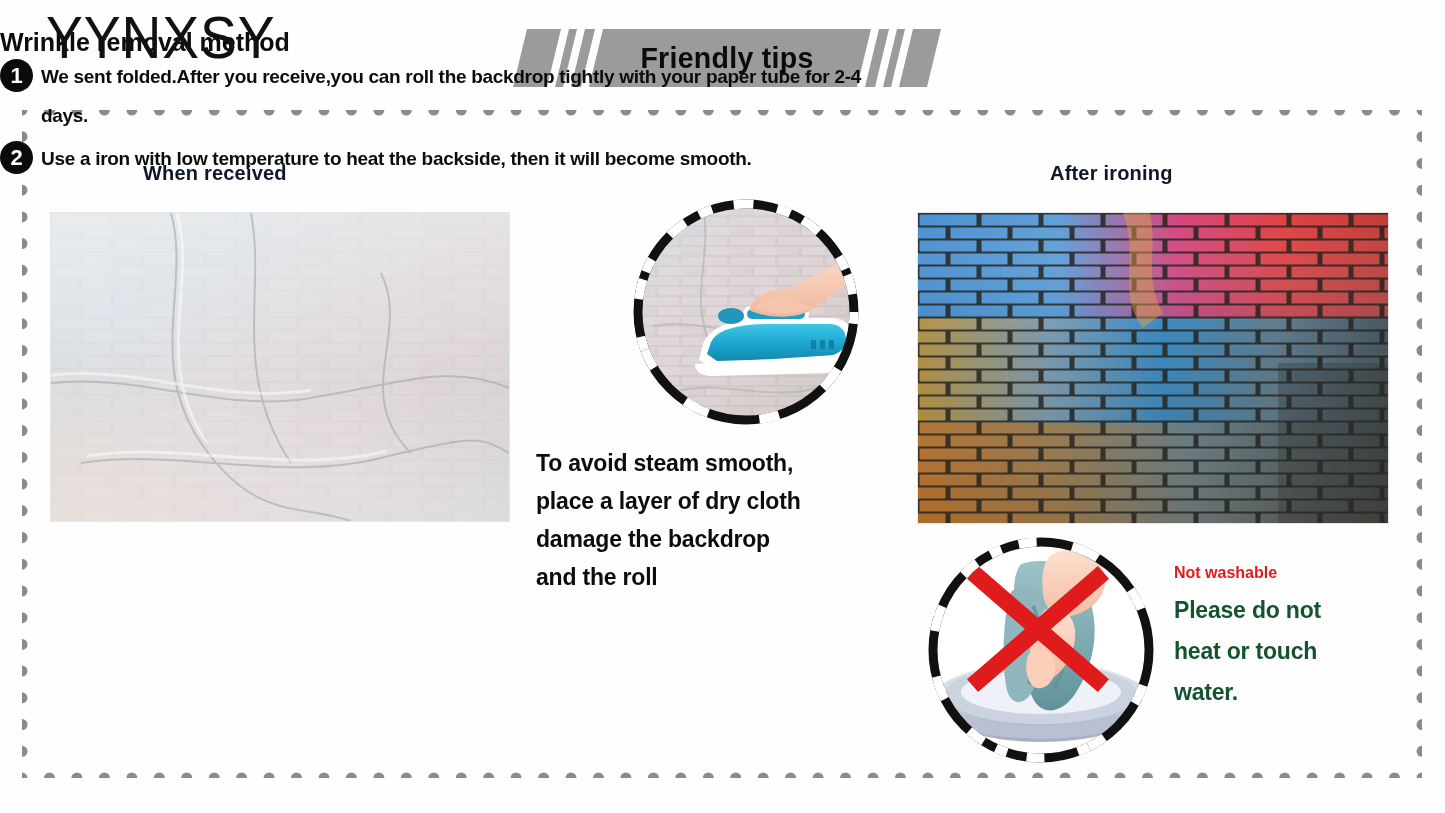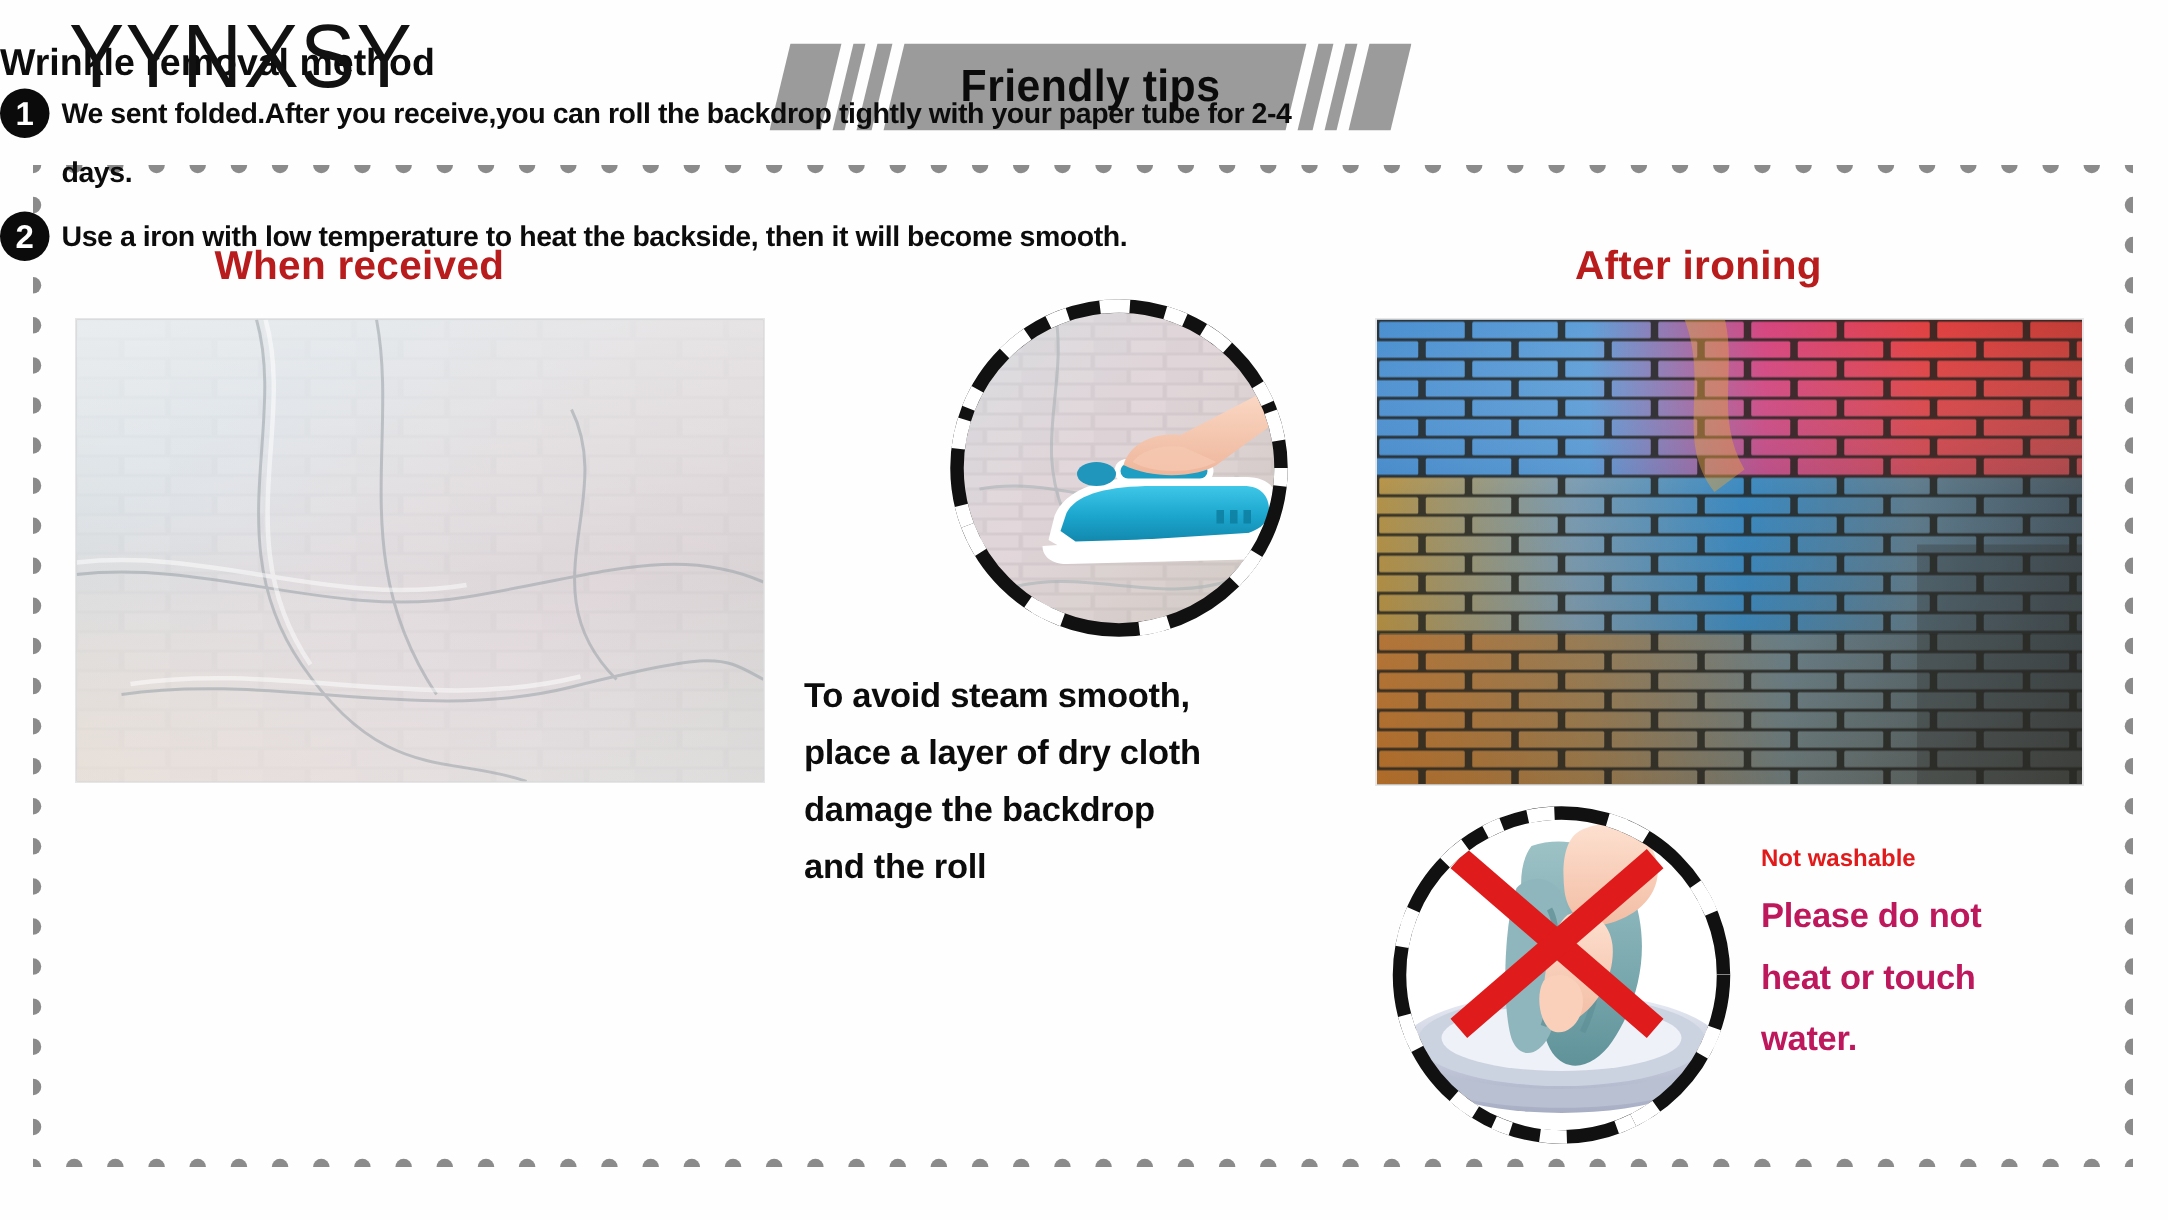--- a/index.html
+++ b/index.html
@@ -32,21 +32,21 @@
   }
 
   
   .frame{
     position:absolute;left:22px;top:110px;width:1400px;height:668px;
     pointer-events:none;
   }
 
   
   .panel-title{
-    position:absolute;font-size:27px;font-weight:bold;color:#b91c1c;
+    position:absolute;font-size:20px;font-weight:bold;color:#0f172a;
     letter-spacing:.2px;
   }
   .t-left{left:143px;top:162px;}
   .t-right{left:1050px;top:162px;}
 
   .wall{
     position:absolute;border:1px solid #e6e6e6;overflow:hidden;
     background:#cfd3d6;
   }
   .wall-left{left:50px;top:212px;width:458px;height:308px;}
@@ -79,21 +79,21 @@
     font-family:"Liberation Sans","DejaVu Sans",sans-serif;
   }
   .step-text{
     margin-left:41px;font-size:19px;line-height:39px;font-weight:bold;color:#0c0c0c;
     letter-spacing:-.3px;
   }
   .notwash{
     position:absolute;left:1174px;top:556px;width:230px;
   }
   .nw-title{font-size:16px;font-weight:bold;color:#e11b1b;line-height:34px;}
-  .nw-body{font-size:23px;font-weight:bold;color:#be185d;line-height:41px;letter-spacing:-.2px;}
+  .nw-body{font-size:23px;font-weight:bold;color:#14532d;line-height:41px;letter-spacing:-.2px;}
 </style>
 </head>
 <body>
 
 <div id="root">
 
   <div class="brand">YYNXSY</div>
 
   <div class="banner">
     <svg width="428" height="58" viewBox="0 0 428 58">

